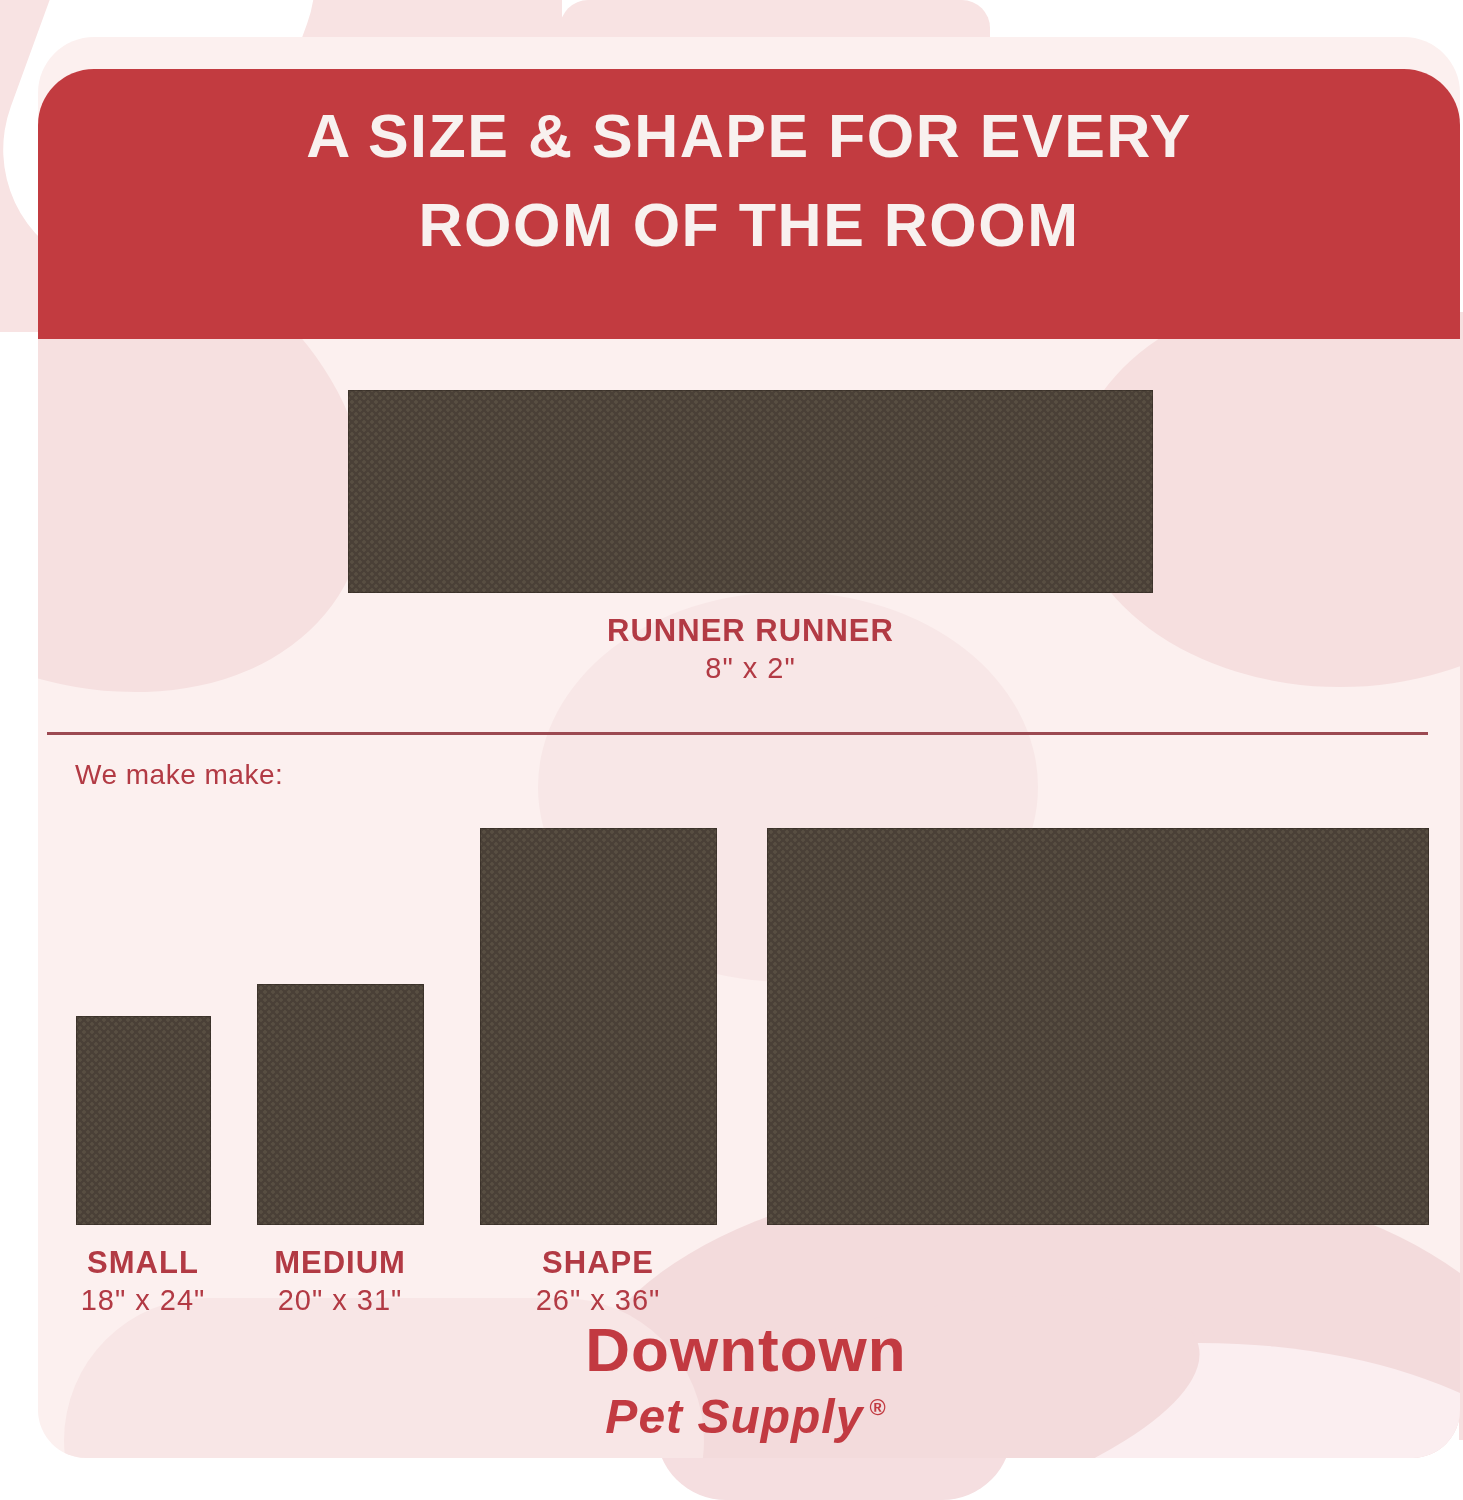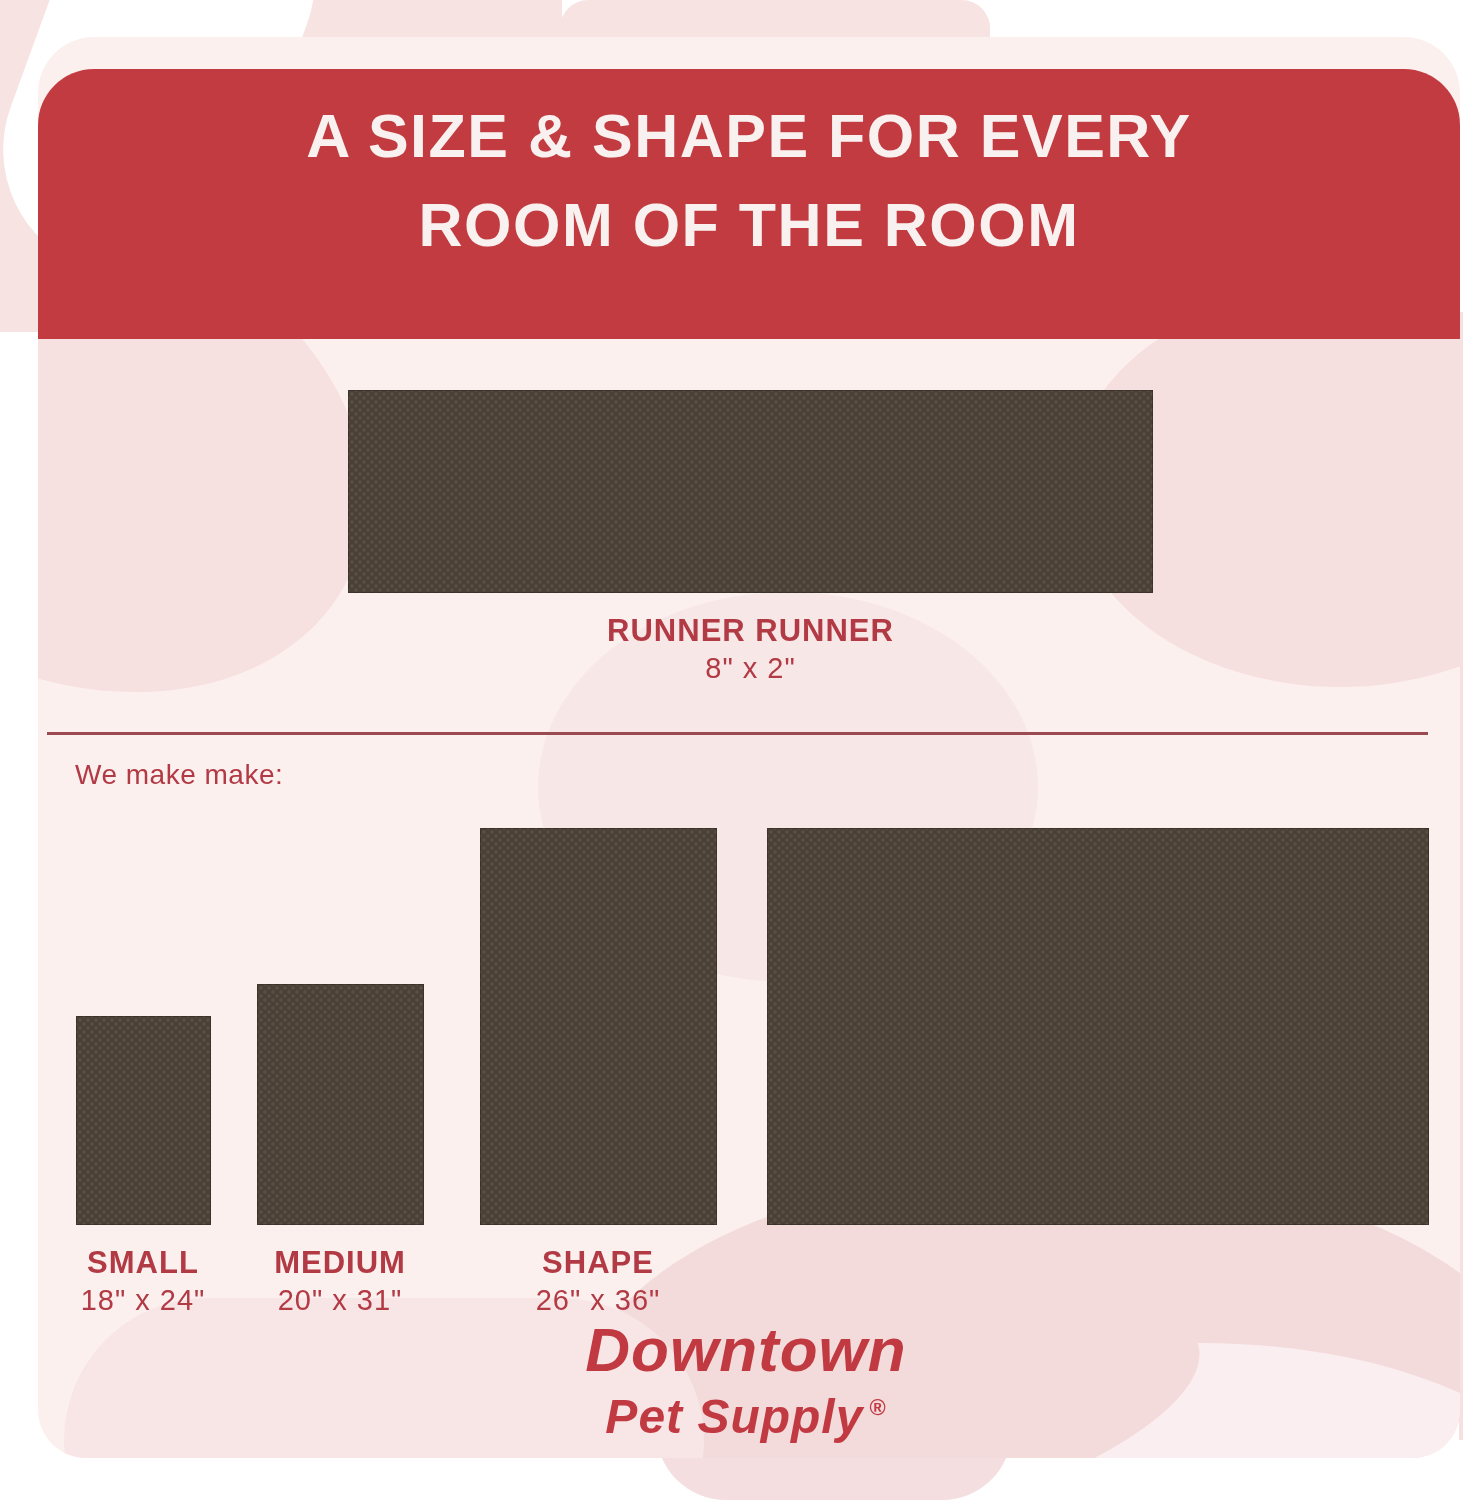--- a/index.html
+++ b/index.html
@@ -81,21 +81,21 @@
   .label-medium{left:152px;top:1208px;width:300px;}
   .label-large {left:410px;top:1208px;width:300px;}
   .label-xlarge{left:910px;top:1208px;width:300px;}
 
   
   .divider{position:absolute;left:9px;top:695px;width:1381px;height:3px;background:#9c4a52;}
   .also-make{position:absolute;left:37px;top:722px;font-size:28px;color:#b23a44;letter-spacing:0.5px;}
 
   
   .brand{position:absolute;left:408px;top:1280px;width:600px;text-align:center;color:#c23a41;}
-  .brand-line1{font-size:62px;font-weight:700;font-style:italic;letter-spacing:1px;line-height:66px;}
+  .brand-line1{font-size:62px;font-weight:700;letter-spacing:1px;line-height:66px;}
   .brand-line2{font-size:48px;font-weight:700;font-style:italic;letter-spacing:1px;line-height:50px;margin-top:0px;}
   .reg{font-size:22px;font-style:normal;vertical-align:18px;margin-left:6px;}
 </style>
 </head>
 <body>
 
 <div class="page">
 
   <div class="deco deco-tl-a"></div>
   <div class="deco deco-tl-white"></div>

